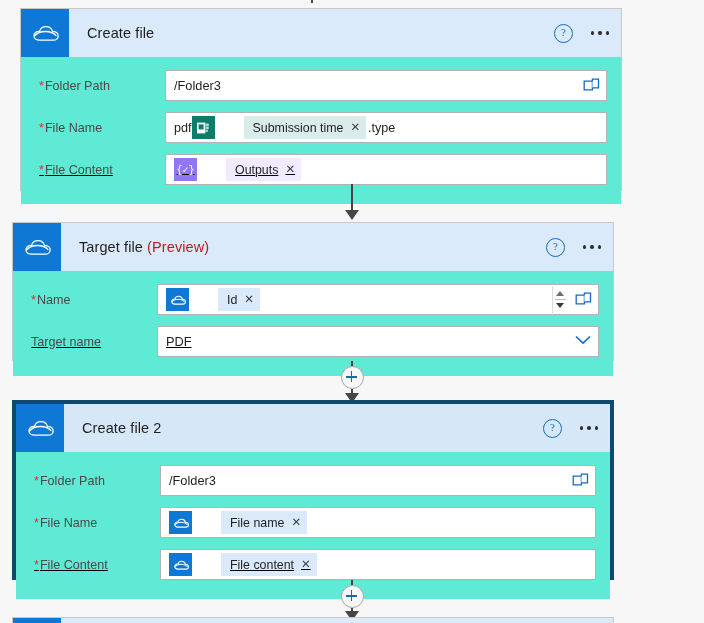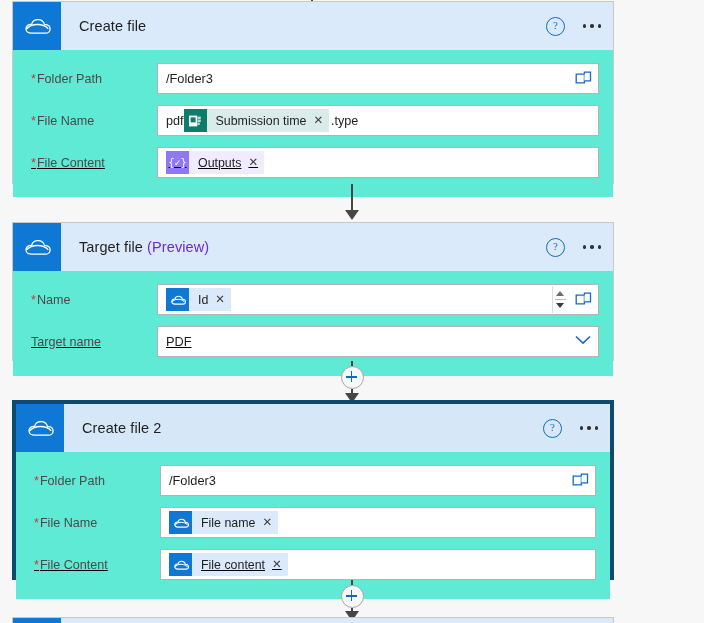--- a/index.html
+++ b/index.html
@@ -48,21 +48,21 @@
     justify-content: center;
   }
   .card-title {
     margin-left: 18px;
     font-size: 14.5px;
     color: #201f1e;
     letter-spacing: 0.1px;
     white-space: nowrap;
   }
   .card-title .preview {
-    color: #6d28d9;
+    color: #b91c1c;
   }
   .header-actions {
     position: absolute;
     right: 10px;
     top: 0;
     height: 48px;
     display: flex;
     align-items: center;
     gap: 16px;
   }
@@ -142,20 +142,21 @@
     color: #201f1e;
   }
 
   
   .token {
     display: inline-flex;
     align-items: center;
     height: 23px;
     max-width: 100%;
     white-space: nowrap;
+    gap: 29px;
   }
   .token-icon {
     width: 23px; height: 23px;
     flex: 0 0 23px;
     display: flex;
     align-items: center;
     justify-content: center;
   }
   .token-icon.onedrive { background: #0f78d4; }
   .token-icon.forms    { background: #0e7c69; }
@@ -277,21 +278,21 @@
     background: #484644;
   }
 </style>
 </head>
 <body>
 
 <div class="canvas">
 
   <div class="top-tick"></div>
 
-  <div class="card" style="top:1px;height:183px;">
+  <div class="card" style="top:8px;height:183px;margin-left:8px;">
     <div class="card-header">
       <div class="card-icon">
         <svg width="28" height="20" viewBox="0 0 28 20" fill="none">
           <path d="M8.6 17.2h13.8c2.6 0 4.7-1.9 4.7-4.3s-2.1-4.3-4.7-4.3c-.3 0-.6 0-.9.1-.6-2.9-3.3-5.1-6.5-5.1-3.1 0-5.7 2-6.4 4.7-.2 0-.4 0-.6 0C5.3 8.3 3 10.2 3 12.7s2.3 4.5 5.6 4.5z" stroke="#ffffff" stroke-width="1.3" fill="none"></path>
           <path d="M3.4 13.1c2.3-2.8 6.3-4.6 11-4.6 4.6 0 8.6 1.7 10.9 4.4" stroke="#ffffff" stroke-width="1.3" fill="none"></path>
         </svg>
       </div>
       <div class="card-title">
         <span>Create file</span>
       </div>

